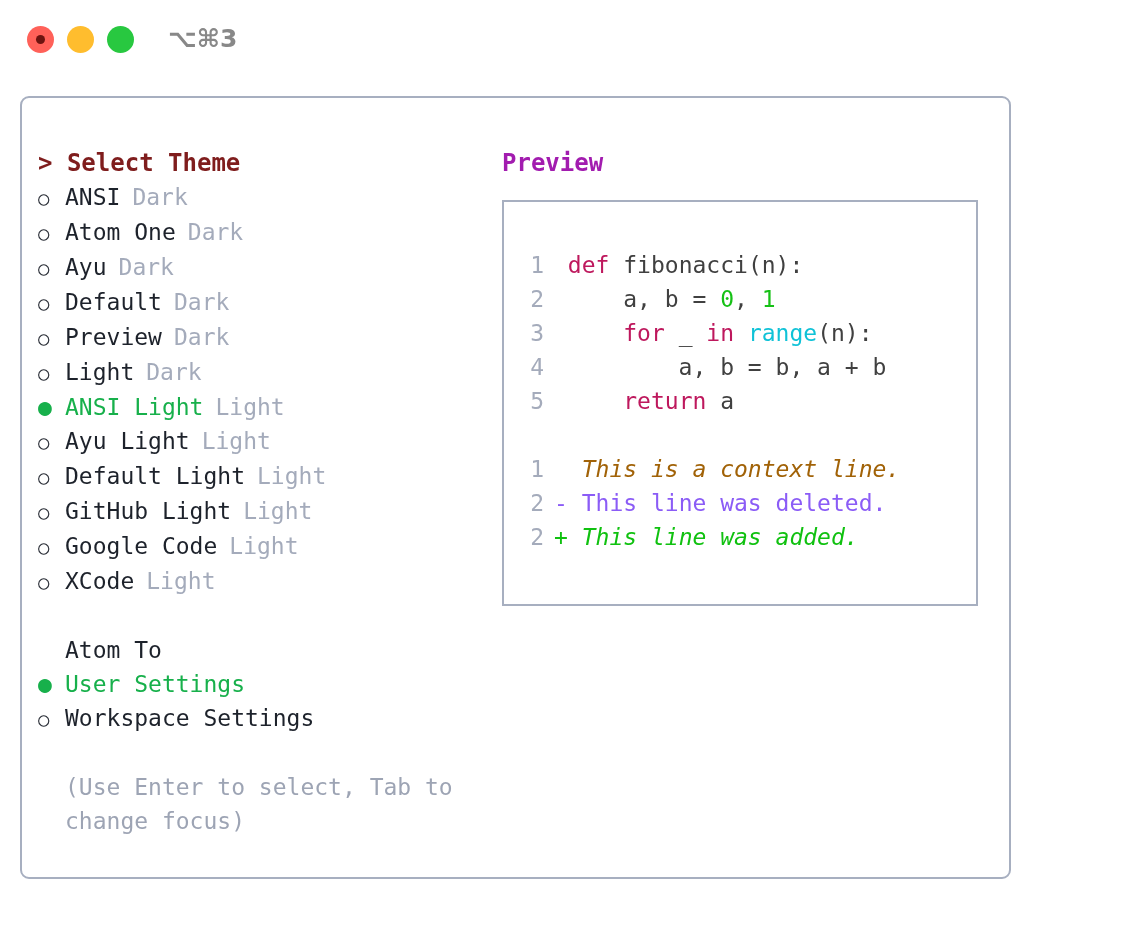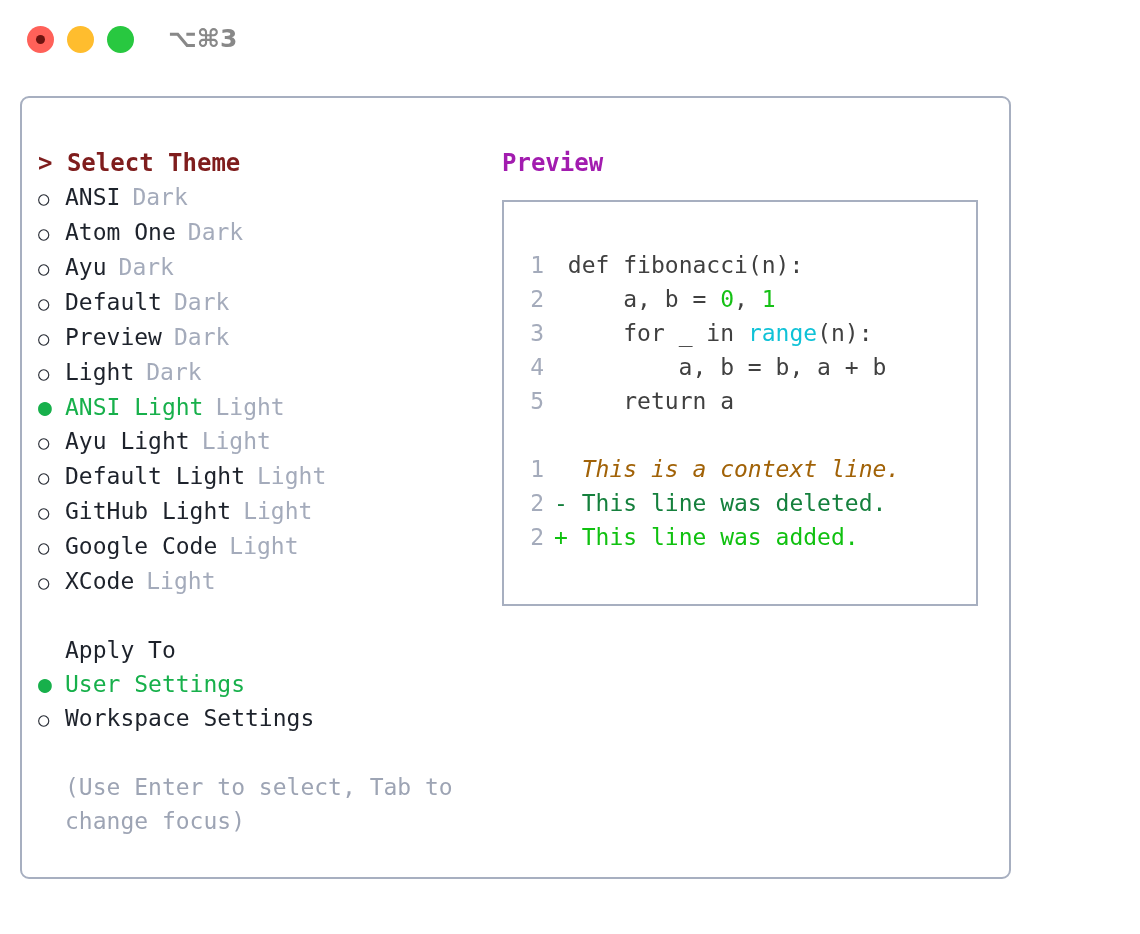--- a/index.html
+++ b/index.html
@@ -188,30 +188,30 @@
   .ln {
     display: inline-block;
     width: 22px;
     text-align: right;
     color: #A4ABBB;
     margin-right: 10px;
     flex: none;
   }
   .code-text { white-space: pre; }
 
-  .tok-kw   { color: #404040; }
+  .tok-kw   { color: #be185d; }
   .tok-num  { color: #16C116; }
   .tok-call { color: #0FC2D7; text-align: right; }
   .tok-plain{ color: #404040; }
 
   .blank-line { height: 34px; }
 
   .diff-ctx { color: #a16207; font-style: italic; }
-  .diff-del { color: #15803d; }
-  .diff-add { color: #10C110; }
+  .diff-del { color: #8b5cf6; }
+  .diff-add { color: #10C110; font-style: italic; }
 
   
 </style>
 </head>
 <body>
 
 <div class="window">
 
   <div class="titlebar">
     <div class="lights">
@@ -276,21 +276,21 @@
           </div>
 
           <div class="opt-row">
             <span class="opt-marker">○</span><span class="opt-gap"></span><span class="opt-label">XCode</span><span class="opt-suffix pad">Light</span>
           </div>
 
         </div>
 
         <div class="spacer-lg"></div>
 
-        <div class="apply-title">Apply To</div>
+        <div class="apply-title">Atom To</div>
 
         <div class="opt-list">
           <div class="opt-row selected">
             <span class="opt-marker sel">●</span><span class="opt-gap"></span><span class="opt-label">User Settings</span>
           </div>
           <div class="opt-row">
             <span class="opt-marker">○</span><span class="opt-gap"></span><span class="opt-label">Workspace Settings</span>
           </div>
         </div>
 

